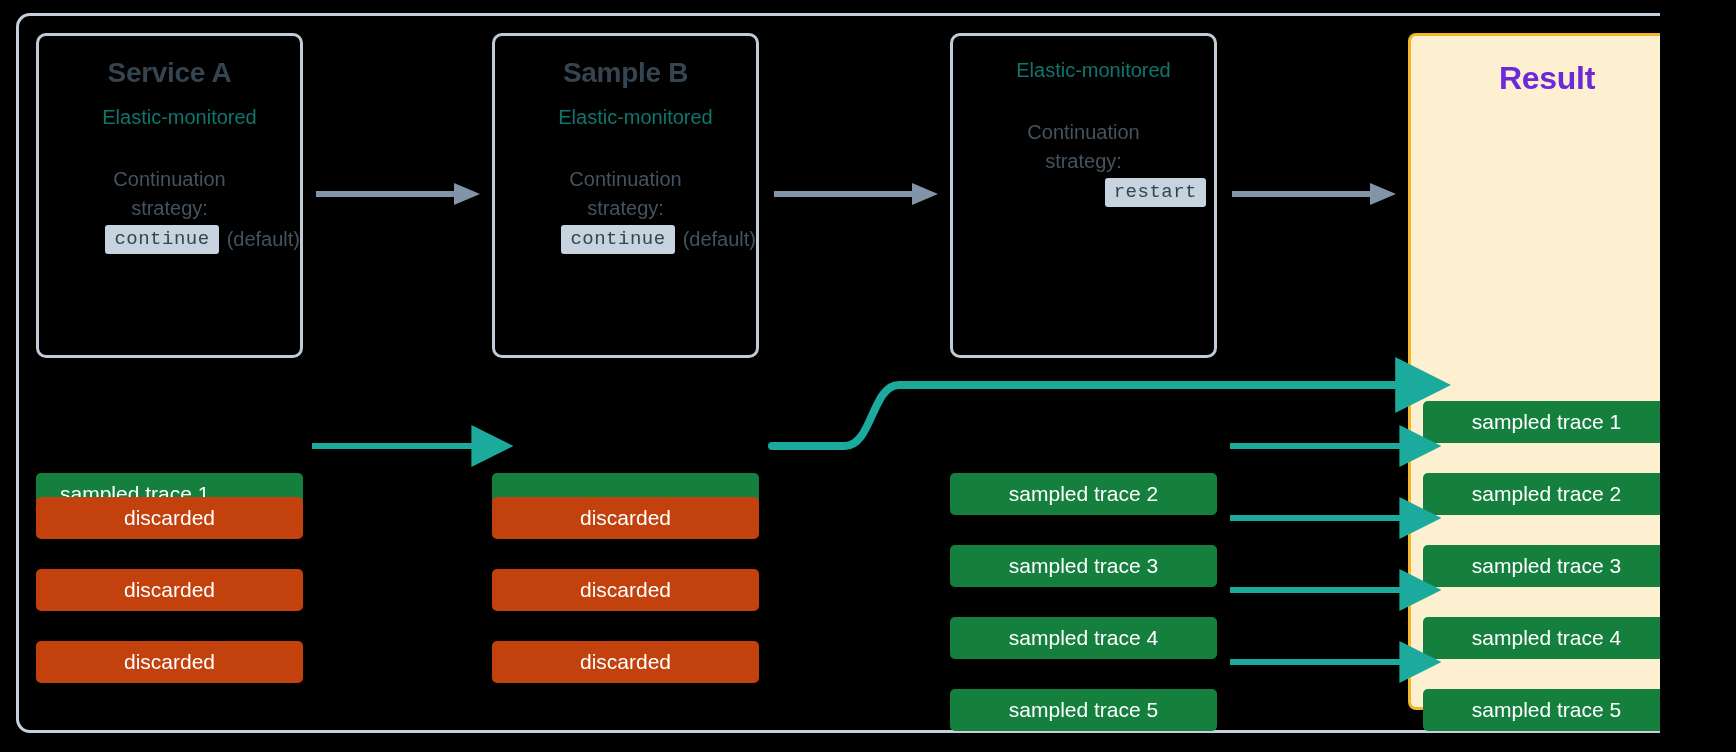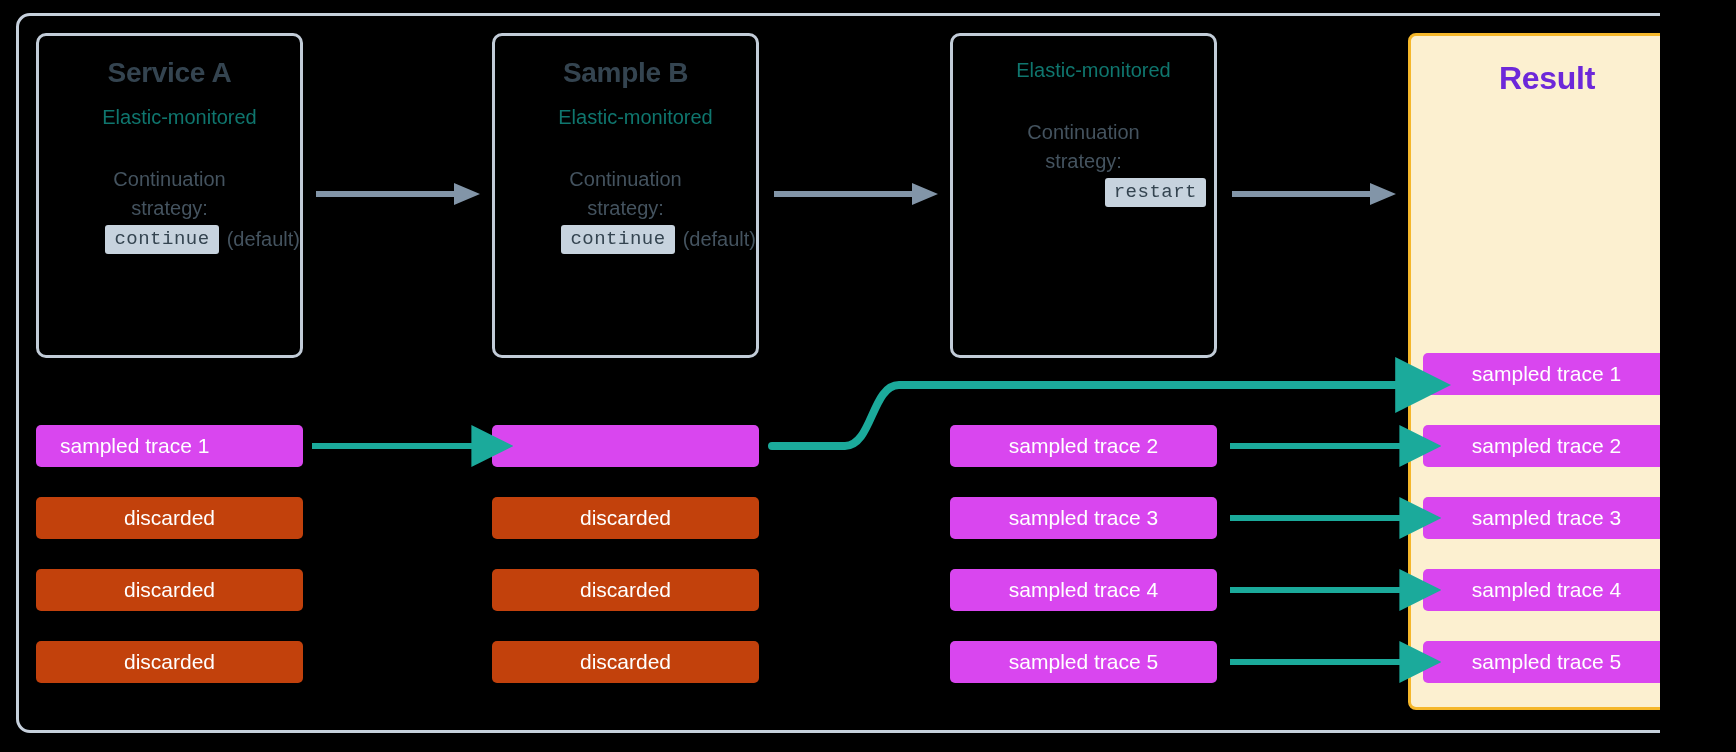--- a/index.html
+++ b/index.html
@@ -128,21 +128,21 @@
     position: absolute;
     box-sizing: border-box;
     height: 42px;
     width: 267px;
     border-radius: 5px;
     color: #ffffff;
     font-size: 21px;
     line-height: 42px;
     text-align: center;
   }
-  .pill.green { background: #d946ef; }
+  .pill.green { background: #15803d; margin-top: 48px; }
   .pill.red   { background: #c2410c; }
   .pill.left-text { text-align: left; padding-left: 24px; }
 
   
   .pill.result {
     width: 247px;
     left: 1423px;
   }
 
   

